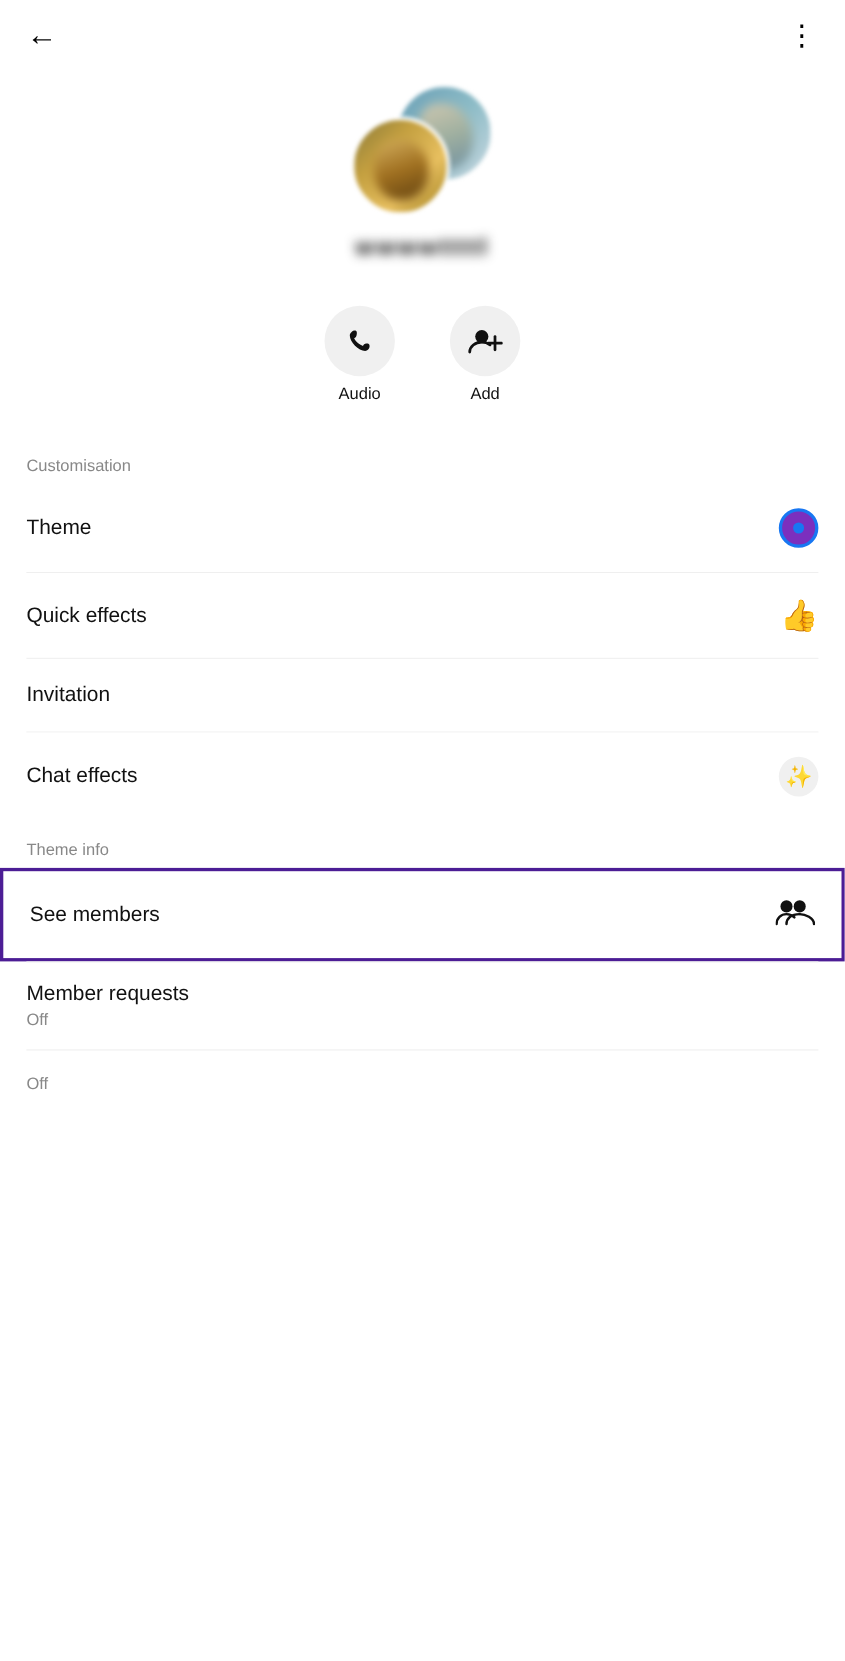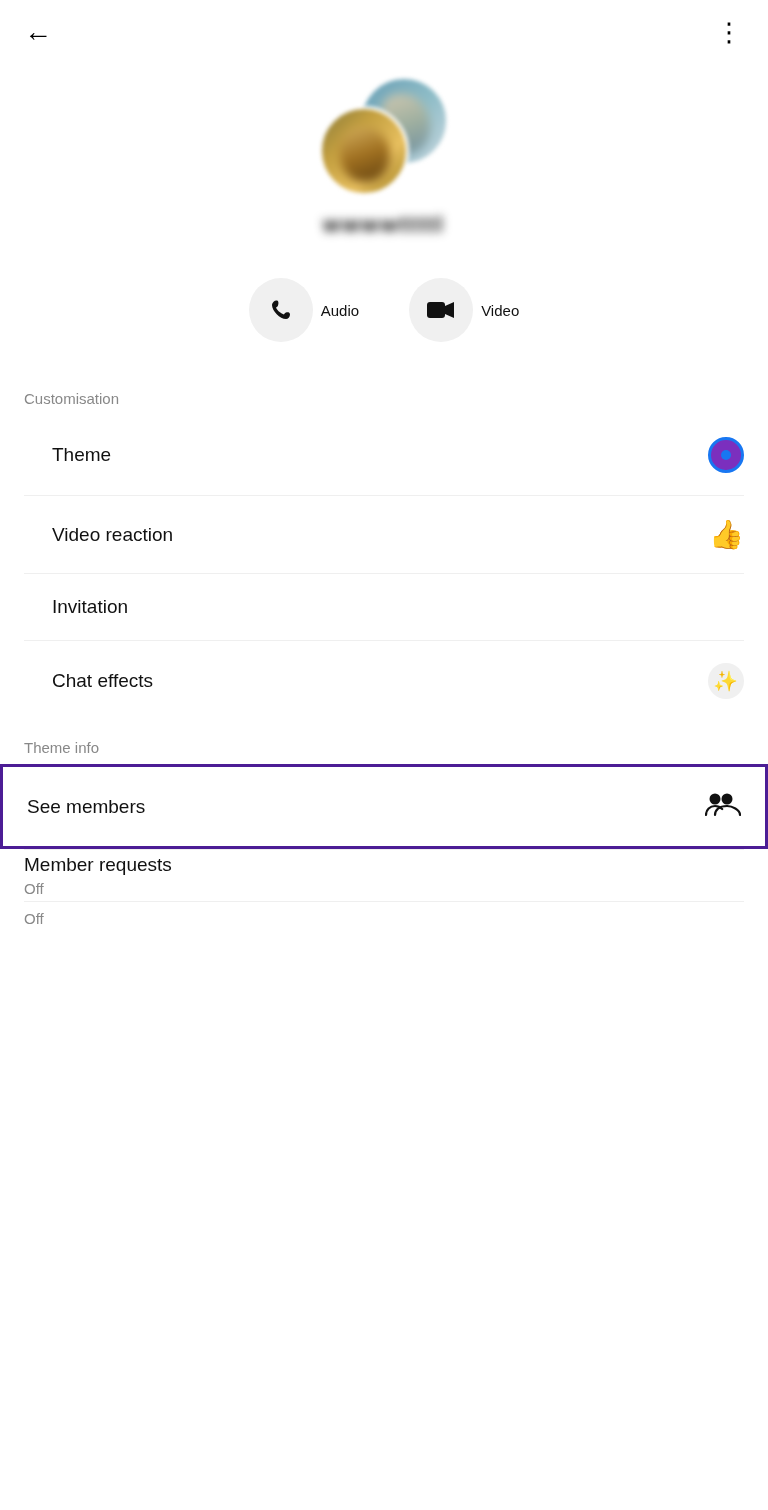--- a/index.html
+++ b/index.html
@@ -107,21 +107,21 @@
 
     
     .action-row {
       display: flex;
       justify-content: center;
       gap: 50px;
       padding: 10px 0 30px 0;
     }
     .action-item {
       display: flex;
-      flex-direction: row;
+      flex-direction: column;
       align-items: center;
       gap: 8px;
       cursor: pointer;
     }
     .action-icon-circle {
       width: 64px;
       height: 64px;
       border-radius: 50%;
       background: #f0f0f0;
       display: flex;
@@ -143,37 +143,36 @@
     }
 
     
     .menu-item {
       display: flex;
       align-items: center;
       justify-content: space-between;
       padding: 22px 24px;
       cursor: pointer;
       background: #fff;
-      margin-left: 28px;
     }
     .menu-item.highlighted {
       border: 3px solid #4c1d95;
       margin: 0 0;
     }
     .menu-item-label {
       font-size: 19px;
       color: #111;
       font-weight: 400;
     }
 
     
     .menu-item-with-sub {
       display: flex;
       flex-direction: column;
-      padding: 4px 24px;
+      padding: 18px 24px;
       cursor: pointer;
     }
     .menu-item-with-sub .menu-item-label {
       font-size: 19px;
     }
     .menu-item-sub {
       font-size: 15px;
       color: #888;
       margin-top: 4px;
     }
@@ -247,40 +246,42 @@
     <div class="action-icon-circle">
       <svg width="28" height="28" viewBox="0 0 28 28" fill="none">
         <path d="M6 6.5C6 6.5 7.5 4 10 4.5C12 5 11.5 8 11 9.5C10.5 11 9 11.5 9 11.5C9 11.5 10.5 16 17 18.5C17 18.5 17.5 17 19 16.5C20.5 16 23 16 23 18.5C23 21 21 23 19 23C13 23 5 15 5 9C5 7.5 6 6.5 6 6.5Z" fill="#111"></path>
       </svg>
     </div>
     <span class="action-label">Audio</span>
   </div>
   <div class="action-item">
     <div class="action-icon-circle">
       <svg width="32" height="28" viewBox="0 0 32 28" fill="none">
-        <rect x="2" y="6" width="18" height="16" rx="3" fill="#111"></rect>
-        <path d="M20 10L29 6V22L20 18V10Z" fill="#111"></path>
+        <circle cx="13" cy="10" r="6" fill="#111"></circle>
+        <path d="M2 24C2 19 7 15 13 15C16 15 18.5 16 20.5 17.5" stroke="#111" stroke-width="2.5" stroke-linecap="round" fill="none"></path>
+        <line x1="25" y1="10" x2="25" y2="22" stroke="#111" stroke-width="2.5" stroke-linecap="round"></line>
+        <line x1="19" y1="16" x2="31" y2="16" stroke="#111" stroke-width="2.5" stroke-linecap="round"></line>
       </svg>
     </div>
-    <span class="action-label">Video</span>
+    <span class="action-label">Add</span>
   </div>
 </div>
 
 <div class="section-header">Customisation</div>
 
 <div class="menu-item">
   <span class="menu-item-label">Theme</span>
   <div class="theme-dot">
     <div class="theme-dot-inner"></div>
   </div>
 </div>
 <div class="divider"></div>
 
 <div class="menu-item">
-  <span class="menu-item-label">Video reaction</span>
+  <span class="menu-item-label">Quick effects</span>
   <span class="quick-reaction-icon">👍</span>
 </div>
 <div class="divider"></div>
 
 <div class="menu-item">
   <span class="menu-item-label">Invitation</span>
 </div>
 <div class="divider"></div>
 
 <div class="menu-item">

